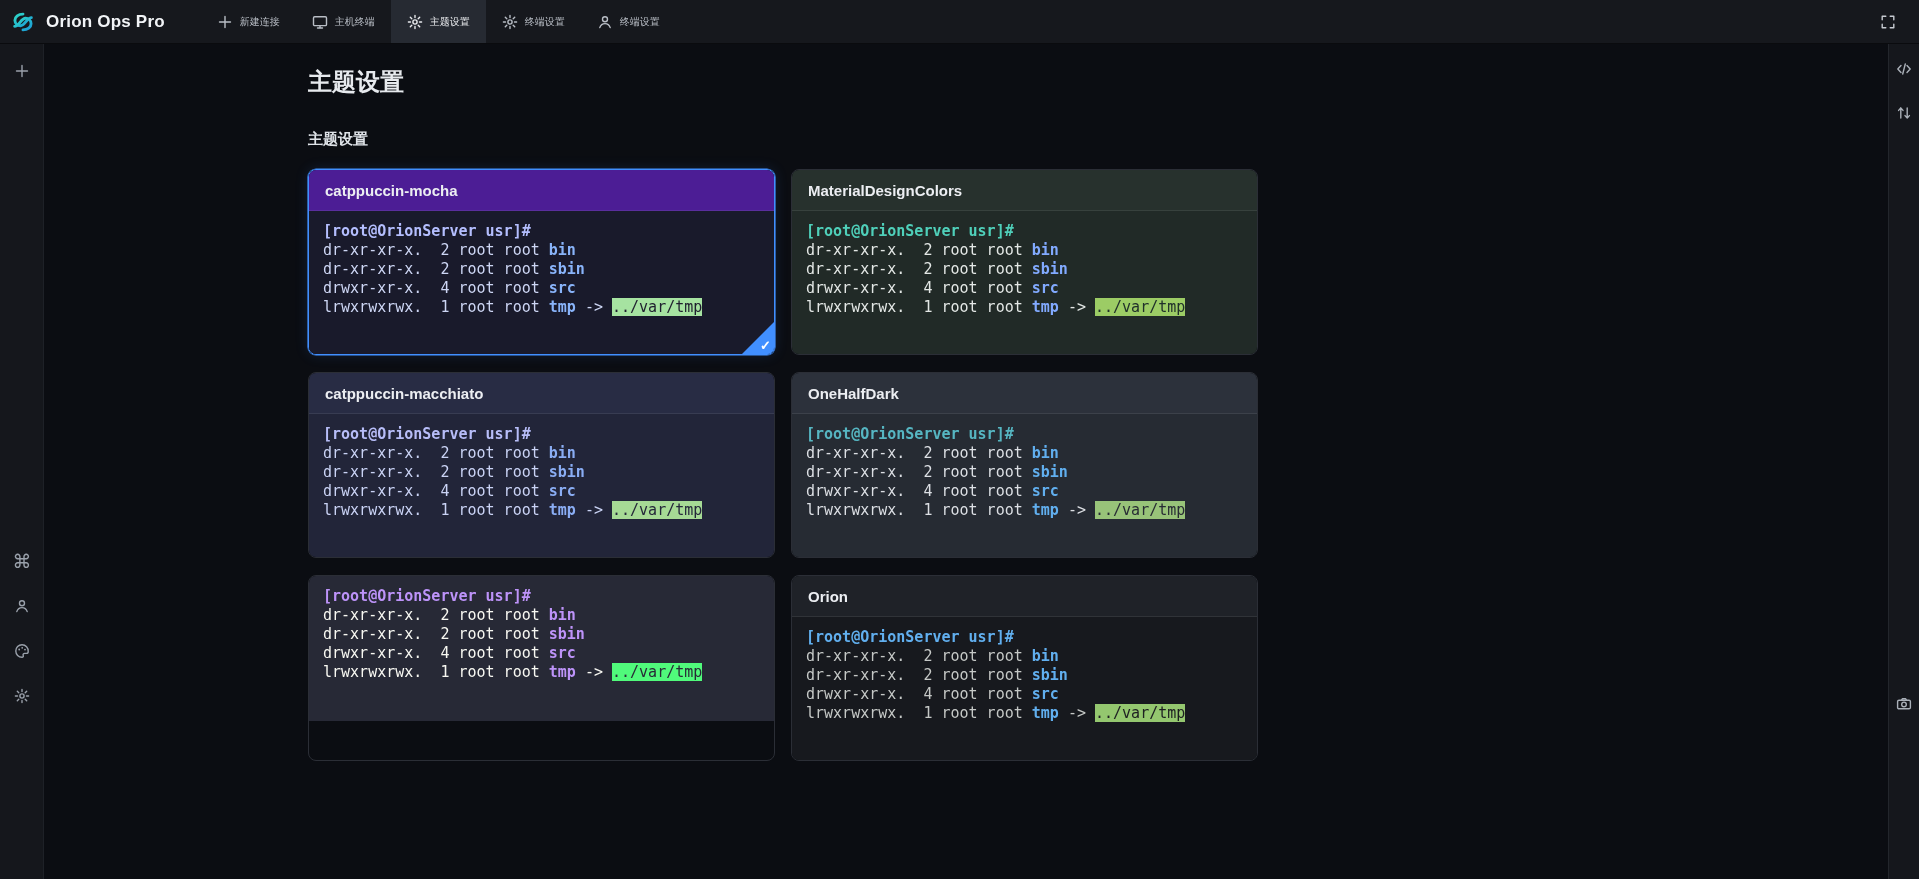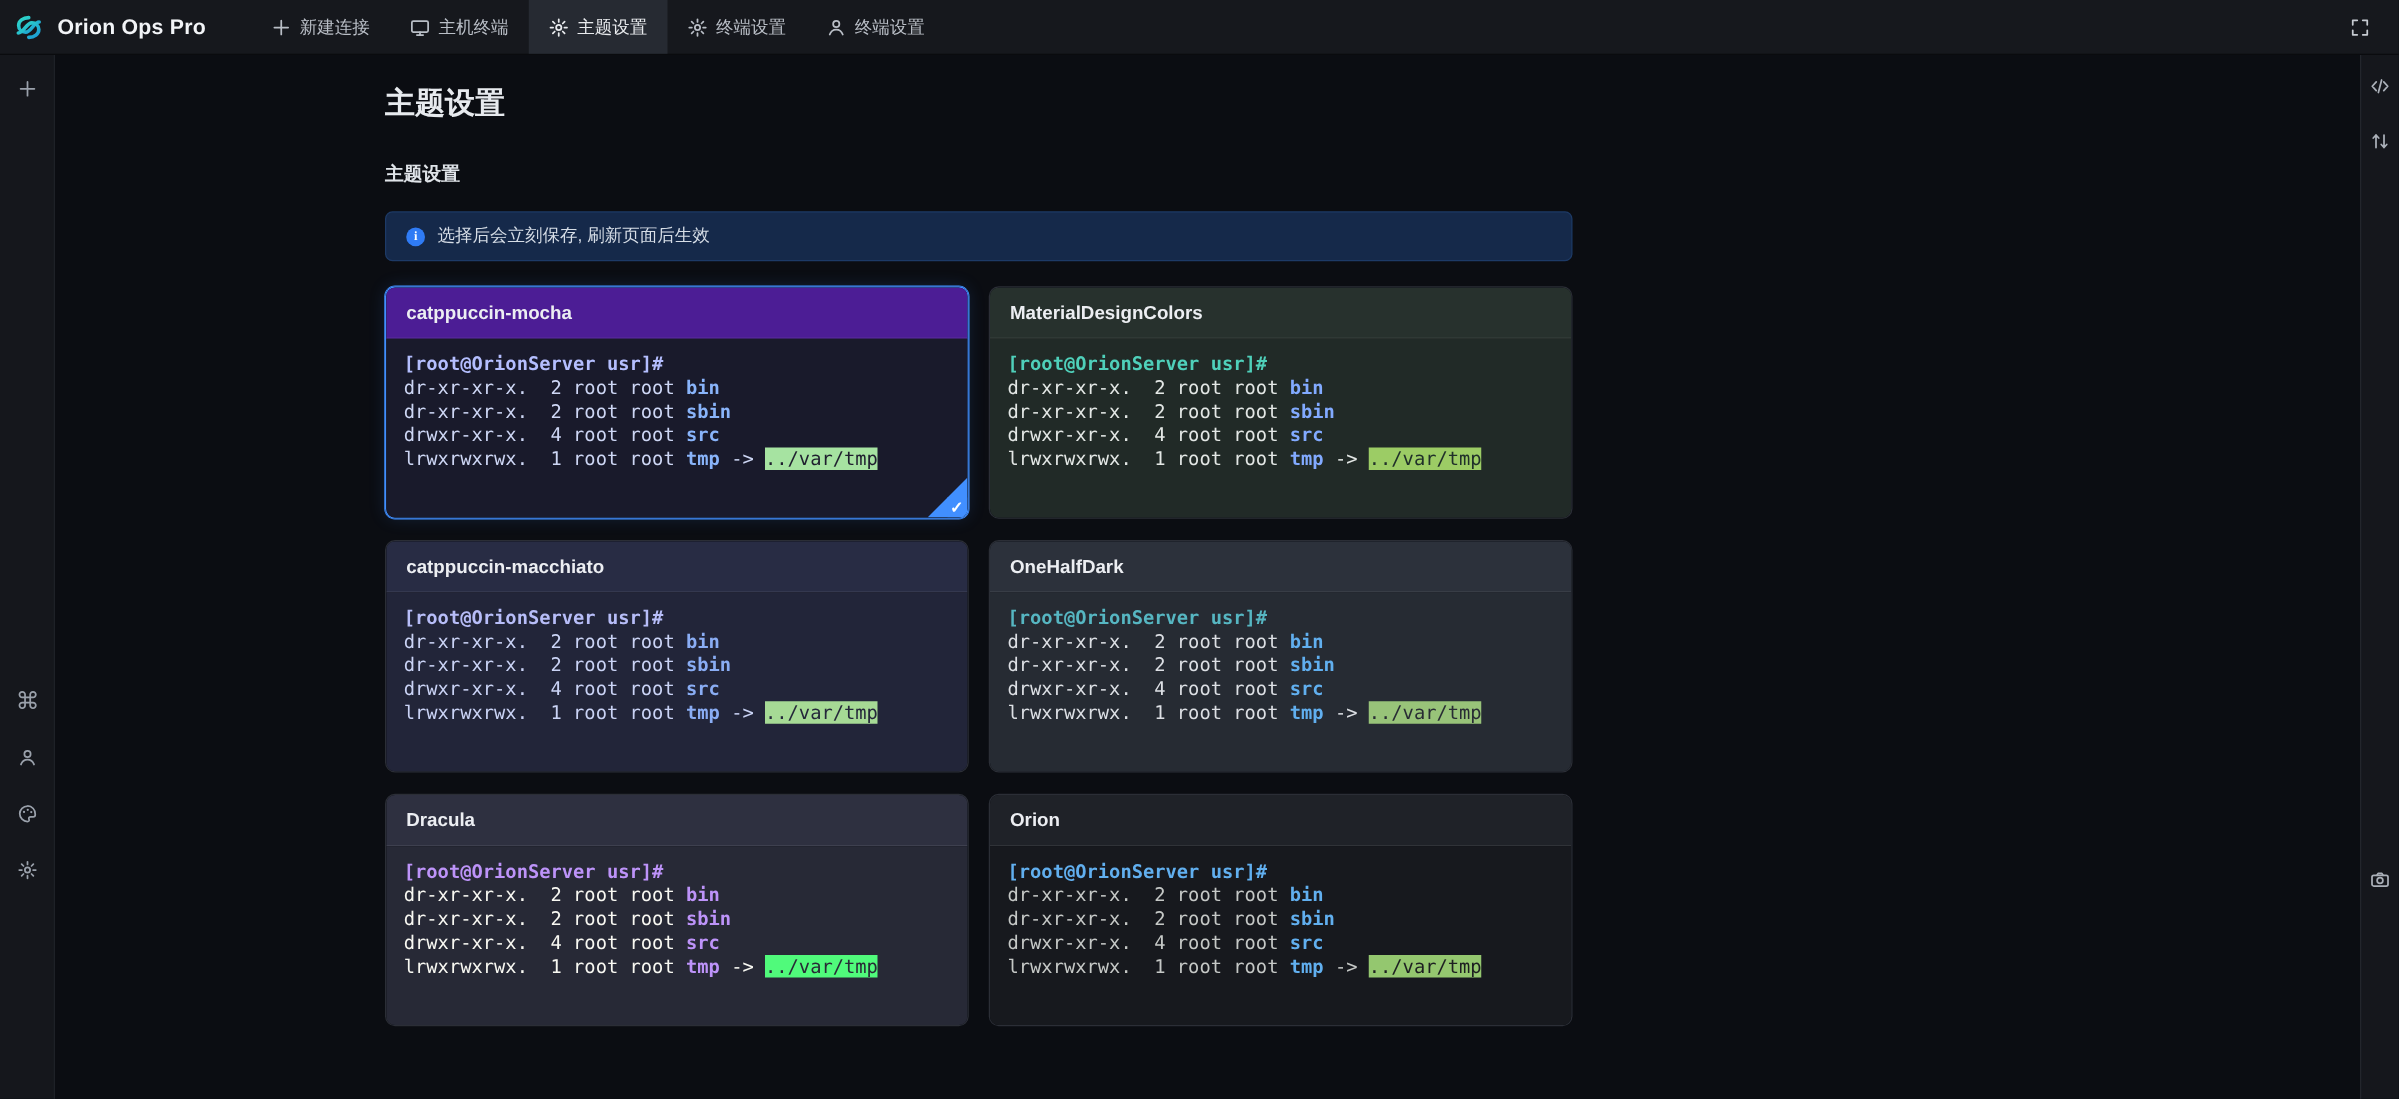--- a/index.html
+++ b/index.html
@@ -6,21 +6,21 @@
   html,body{width:1919px;height:879px;overflow:hidden;background:#0b0d11;
     font-family:"Liberation Sans",sans-serif}
 
   
   .topbar{position:fixed;top:0;left:0;width:1919px;height:44px;background:#16181d;
     display:flex;align-items:center;z-index:20;border-bottom:1px solid #0a0b0e}
   .brand{display:flex;align-items:center;gap:10px;padding:0 22px 0 10px}
   .brand .app-title{color:#f2f4f7;font-size:17px;font-weight:700;letter-spacing:.2px;white-space:nowrap}
   .main-nav{display:flex;height:100%;margin-left:14px}
   .nav-item{display:flex;align-items:center;gap:7px;padding:0 16px;color:#b9bec6;
-    font-size:14px;cursor:pointer;white-space:nowrap;height:100%}
+    font-size:10px;cursor:pointer;white-space:nowrap;height:100%}
   .nav-item.active{background:#262a32;color:#e9ebee}
   .nav-ic{display:flex;align-items:center;justify-content:center;width:16px;height:16px}
   .topbar-right{margin-left:auto;display:flex;align-items:center;padding-right:16px}
   .tb-icon{width:30px;height:30px;display:flex;align-items:center;justify-content:center;
     color:#c6cad1;cursor:pointer}
 
   
   .rail{position:fixed;top:44px;bottom:0;background:#15171c;z-index:15}
   .rail-left{left:0;width:44px;border-right:1px solid #1e2127}
   .rail-right{right:0;width:31px;border-left:1px solid #23262c}
@@ -193,24 +193,20 @@
         </svg>
       </span>
     </div>
 </aside>
 
 <main class="main">
   <div class="content">
     <h1 class="page-title">主题设置</h1>
     <h2 class="section-title">主题设置</h2>
 
-    <div class="alert">
-      <span class="alert-icon"></span>
-      <span>选择后会立刻保存, 刷新页面后生效</span>
-    </div>
 
     <div class="grid" id="theme-grid">
         <div class="card selected">
           <div class="card-header" style="background:#4c1d95">catppuccin-mocha</div>
           <div class="card-term" style="background:#191a2b"><span class="b" style="color:#b4befe">[root@OrionServer usr]#</span>
 <span style="color:#cdd6f4">dr-xr-xr-x.  2 root root </span><span class="b" style="color:#89b4fa">bin</span>
 <span style="color:#cdd6f4">dr-xr-xr-x.  2 root root </span><span class="b" style="color:#89b4fa">sbin</span>
 <span style="color:#cdd6f4">drwxr-xr-x.  4 root root </span><span class="b" style="color:#89b4fa">src</span>
 <span style="color:#cdd6f4">lrwxrwxrwx.  1 root root </span><span class="b" style="color:#89b4fa">tmp</span><span style="color:#cdd6f4"> -&gt; </span><span style="background:#a6e3a1;color:#1e1e2e">../var/tmp</span></div>
           <div class="corner"></div>
@@ -233,21 +229,20 @@
         </div>
         <div class="card">
           <div class="card-header" style="background:#2c313b">OneHalfDark</div>
           <div class="card-term" style="background:#262b33"><span class="b" style="color:#56b6c2">[root@OrionServer usr]#</span>
 <span style="color:#dcdfe4">dr-xr-xr-x.  2 root root </span><span class="b" style="color:#61afef">bin</span>
 <span style="color:#dcdfe4">dr-xr-xr-x.  2 root root </span><span class="b" style="color:#61afef">sbin</span>
 <span style="color:#dcdfe4">drwxr-xr-x.  4 root root </span><span class="b" style="color:#61afef">src</span>
 <span style="color:#dcdfe4">lrwxrwxrwx.  1 root root </span><span class="b" style="color:#61afef">tmp</span><span style="color:#dcdfe4"> -&gt; </span><span style="background:#98c379;color:#282c34">../var/tmp</span></div>
         </div>
         <div class="card">
-          <div class="card-header" style="background:#2e3040">Dracula</div>
           <div class="card-term" style="background:#272936"><span class="b" style="color:#bd93f9">[root@OrionServer usr]#</span>
 <span style="color:#f8f8f2">dr-xr-xr-x.  2 root root </span><span class="b" style="color:#bd93f9">bin</span>
 <span style="color:#f8f8f2">dr-xr-xr-x.  2 root root </span><span class="b" style="color:#bd93f9">sbin</span>
 <span style="color:#f8f8f2">drwxr-xr-x.  4 root root </span><span class="b" style="color:#bd93f9">src</span>
 <span style="color:#f8f8f2">lrwxrwxrwx.  1 root root </span><span class="b" style="color:#bd93f9">tmp</span><span style="color:#f8f8f2"> -&gt; </span><span style="background:#50fa7b;color:#282a36">../var/tmp</span></div>
         </div>
         <div class="card">
           <div class="card-header" style="background:#1f2228">Orion</div>
           <div class="card-term" style="background:#17191e"><span class="b" style="color:#61afef">[root@OrionServer usr]#</span>
 <span style="color:#c5c8c6">dr-xr-xr-x.  2 root root </span><span class="b" style="color:#61afef">bin</span>

